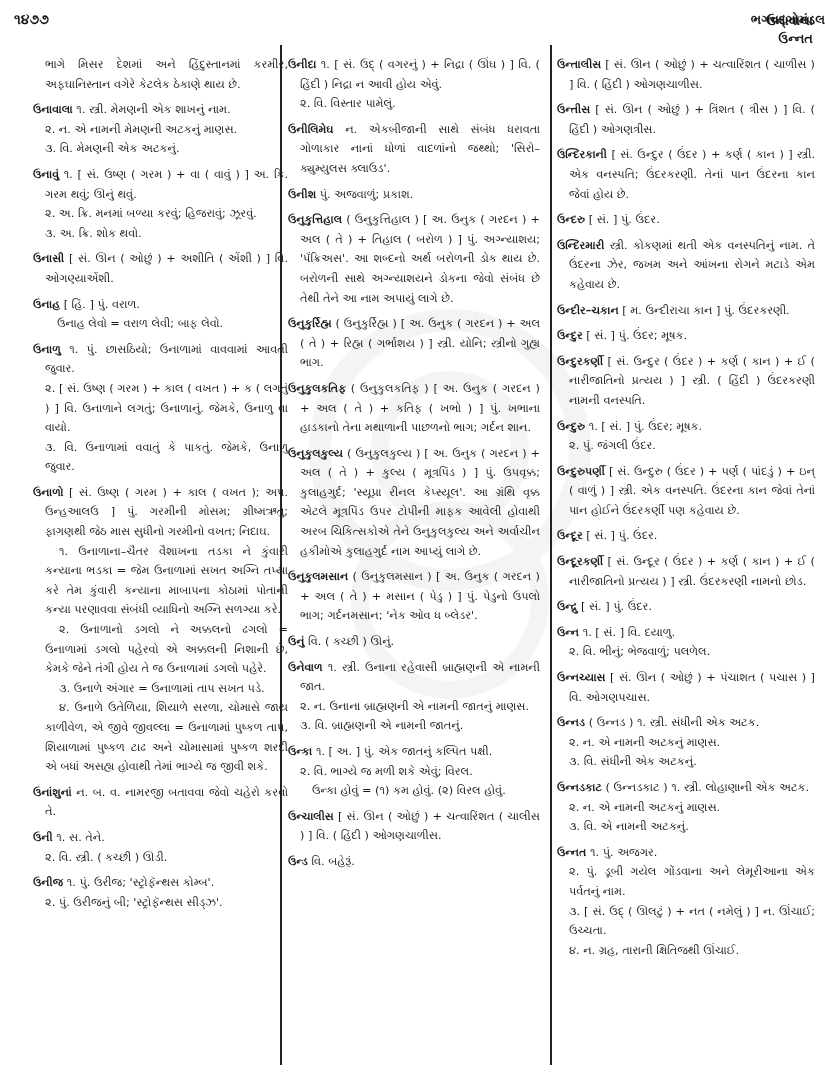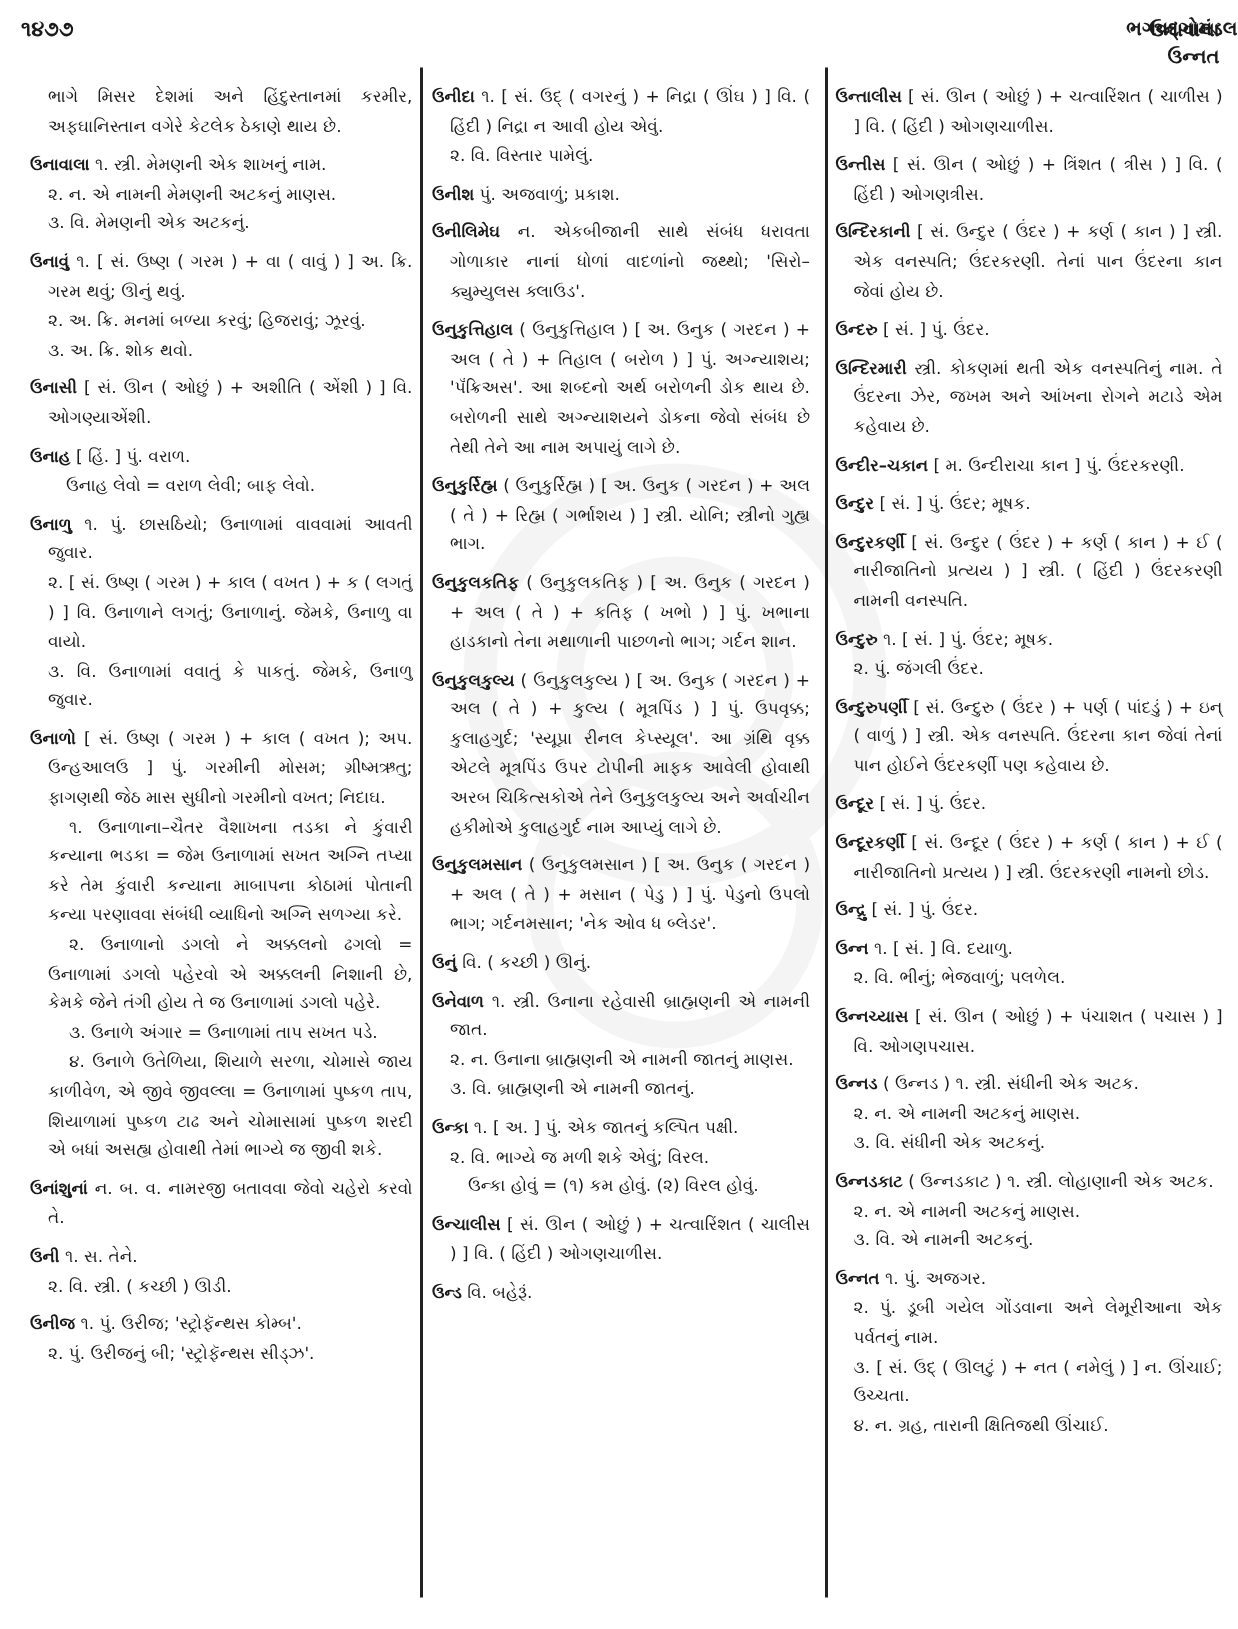--- a/index.html
+++ b/index.html
@@ -21,20 +21,21 @@
     left: 0;
     width: 825px;
     height: 40px;
   }
   .page-number {
     position: absolute;
     left: 14px;
     top: 2px;
     font-size: 14px;
     font-weight: bold;
+    font-family: Liberation Serif, serif;
   }
   .running-title {
     position: absolute;
     left: 0;
     width: 825px;
     top: 2px;
     text-align: right;
     font-size: 13px;
     font-weight: bold;
   }
@@ -64,21 +65,21 @@
     height: 1010px;
   }
   .col {
     position: absolute;
     top: 0;
     height: 1010px;
     font-size: 11.3px;
     line-height: 19.6px;
     text-align: justify;
   }
-  .col-1 { left: 0; width: 255px; }
+  .col-1 { left: 13px; width: 255px; }
   .col-2 { left: 268px; width: 252px; }
   .col-3 { left: 537px; width: 258px; }
   .divider {
     position: absolute;
     top: 45px;
     width: 1.5px;
     background: #222;
   }
   .divider-1 { left: 280px; height: 1020px; }
   .divider-2 { left: 550px; height: 1020px; }
@@ -140,22 +141,22 @@
       <div class="entry"><span class="headword">ઉનાસી</span> <span>[ સં. ઊન ( ઓછું ) + અશીતિ ( એંશી ) ] વિ. ઓગણ્યાએંશી.</span></div>
       <div class="entry"><span class="headword">ઉનાહ</span> <span>[ હિં. ] પું. વરાળ.</span><span class="idiom">ઉનાહ લેવો = વરાળ લેવી; બાફ લેવો.</span></div>
       <div class="entry"><span class="headword">ઉનાળુ</span> <span>૧. પું. છાસઠિયો; ઉનાળામાં વાવવામાં આવતી જુવાર.</span><span class="sense">૨. [ સં. ઉષ્ણ ( ગરમ ) + કાલ ( વખત ) + ક ( લગતું ) ] વિ. ઉનાળાને લગતું; ઉનાળાનું. જેમકે, ઉનાળુ વા વાયો.</span><span class="sense">૩. વિ. ઉનાળામાં વવાતું કે પાકતું. જેમકે, ઉનાળુ જુવાર.</span></div>
       <div class="entry"><span class="headword">ઉનાળો</span> <span>[ સં. ઉષ્ણ ( ગરમ ) + કાલ ( વખત ); અપ. ઉન્હઆલઉ ] પું. ગરમીની મોસમ; ગ્રીષ્મઋતુ; ફાગણથી જેઠ માસ સુધીનો ગરમીનો વખત; નિદાઘ.</span><span class="proverb">૧. ઉનાળાના–ચૈતર વૈશાખના તડકા ને કુંવારી કન્યાના ભડકા = જેમ ઉનાળામાં સખત અગ્નિ તપ્યા કરે તેમ કુંવારી કન્યાના માબાપના કોઠામાં પોતાની કન્યા પરણાવવા સંબંધી વ્યાધિનો અગ્નિ સળગ્યા કરે.</span><span class="proverb">૨. ઉનાળાનો ડગલો ને અક્કલનો ઢગલો = ઉનાળામાં ડગલો પહેરવો એ અક્કલની નિશાની છે, કેમકે જેને તંગી હોય તે જ ઉનાળામાં ડગલો પહેરે.</span><span class="proverb">૩. ઉનાળે અંગાર = ઉનાળામાં તાપ સખત પડે.</span><span class="proverb">૪. ઉનાળે ઉતેળિયા, શિયાળે સરળા, ચોમાસે જાય કાળીવેળ, એ જીવે જીવલ્લા = ઉનાળામાં પુષ્કળ તાપ, શિયાળામાં પુષ્કળ ટાઢ અને ચોમાસામાં પુષ્કળ શરદી એ બધાં અસહ્ય હોવાથી તેમાં ભાગ્યે જ જીવી શકે.</span></div>
       <div class="entry"><span class="headword">ઉનાંશુનાં</span> <span>ન. બ. વ. નામરજી બતાવવા જેવો ચહેરો કરવો તે.</span></div>
       <div class="entry"><span class="headword">ઉની</span> <span>૧. સ. તેને.</span><span class="sense">૨. વિ. સ્ત્રી. ( કચ્છી ) ઊડી.</span></div>
       <div class="entry"><span class="headword">ઉનીજ</span> <span>૧. પું. ઉરીજ; 'સ્ટ્રોફૅન્થસ કોમ્બ'.</span><span class="sense">૨. પું. ઉરીજનું બી; 'સ્ટ્રોફૅન્થસ સીડ્ઝ'.</span></div>
     </section>
   <section class="col col-2">
       <div class="entry"><span class="headword">ઉનીદા</span> <span>૧. [ સં. ઉદ્ ( વગરનું ) + નિદ્રા ( ઊંઘ ) ] વિ. ( હિંદી ) નિદ્રા ન આવી હોય એવું.</span><span class="sense">૨. વિ. વિસ્તાર પામેલું.</span></div>
+      <div class="entry"><span class="headword">ઉનીલિમેઘ</span> <span>ન. એકબીજાની સાથે સંબંધ ધરાવતા ગોળાકાર નાનાં ધોળાં વાદળાંનો જથ્થો; 'સિરો–ક્યુમ્યુલસ ક્લાઉડ'.</span></div>
       <div class="entry"><span class="headword">ઉનીશ</span> <span>પું. અજવાળું; પ્રકાશ.</span></div>
-      <div class="entry"><span class="headword">ઉનીલિમેઘ</span> <span>ન. એકબીજાની સાથે સંબંધ ધરાવતા ગોળાકાર નાનાં ધોળાં વાદળાંનો જથ્થો; 'સિરો–ક્યુમ્યુલસ ક્લાઉડ'.</span></div>
       <div class="entry"><span class="headword">ઉનુકુત્તિહાલ</span> <span>( ઉનુકુત્તિહાલ ) [ અ. ઉનુક ( ગરદન ) + અલ ( તે ) + તિહાલ ( બરોળ ) ] પું. અગ્ન્યાશય; 'પૅંક્રિઅસ'. આ શબ્દનો અર્થ બરોળની ડોક થાય છે. બરોળની સાથે અગ્ન્યાશયને ડોકના જેવો સંબંધ છે તેથી તેને આ નામ અપાયું લાગે છે.</span></div>
       <div class="entry"><span class="headword">ઉનુકુર્રિહ્મ</span> <span>( ઉનુકુર્રિહ્મ ) [ અ. ઉનુક ( ગરદન ) + અલ ( તે ) + રિહ્મ ( ગર્ભાશય ) ] સ્ત્રી. યોનિ; સ્ત્રીનો ગુહ્ય ભાગ.</span></div>
       <div class="entry"><span class="headword">ઉનુકુલકતિફ</span> <span>( ઉનુકુલકતિફ ) [ અ. ઉનુક ( ગરદન ) + અલ ( તે ) + કતિફ ( ખભો ) ] પું. ખભાના હાડકાનો તેના મથાળાની પાછળનો ભાગ; ગર્દન શાન.</span></div>
       <div class="entry"><span class="headword">ઉનુકુલકુલ્ય</span> <span>( ઉનુકુલકુલ્ય ) [ અ. ઉનુક ( ગરદન ) + અલ ( તે ) + કુલ્ય ( મૂત્રપિંડ ) ] પું. ઉપવૃક્ક; કુલાહગુર્દ; 'સ્યૂપ્રા રીનલ કેપ્સ્યૂલ'. આ ગ્રંથિ વૃક્ક એટલે મૂત્રપિંડ ઉપર ટોપીની માફક આવેલી હોવાથી અરબ ચિકિત્સકોએ તેને ઉનુકુલકુલ્ય અને અર્વાચીન હકીમોએ કુલાહગુર્દ નામ આપ્યું લાગે છે.</span></div>
       <div class="entry"><span class="headword">ઉનુકુલમસાન</span> <span>( ઉનુકુલમસાન ) [ અ. ઉનુક ( ગરદન ) + અલ ( તે ) + મસાન ( પેડુ ) ] પું. પેડુનો ઉપલો ભાગ; ગર્દનમસાન; 'નેક ઓવ ધ બ્લેડર'.</span></div>
       <div class="entry"><span class="headword">ઉનું</span> <span>વિ. ( કચ્છી ) ઊનું.</span></div>
       <div class="entry"><span class="headword">ઉનેવાળ</span> <span>૧. સ્ત્રી. ઉનાના રહેવાસી બ્રાહ્મણની એ નામની જાત.</span><span class="sense">૨. ન. ઉનાના બ્રાહ્મણની એ નામની જાતનું માણસ.</span><span class="sense">૩. વિ. બ્રાહ્મણની એ નામની જાતનું.</span></div>
       <div class="entry"><span class="headword">ઉન્કા</span> <span>૧. [ અ. ] પું. એક જાતનું કલ્પિત પક્ષી.</span><span class="sense">૨. વિ. ભાગ્યે જ મળી શકે એવું; વિરલ.</span><span class="idiom">ઉન્કા હોવું = (૧) કમ હોવું. (૨) વિરલ હોવું.</span></div>
       <div class="entry"><span class="headword">ઉન્ચાલીસ</span> <span>[ સં. ઊન ( ઓછું ) + ચત્વારિંશત ( ચાલીસ ) ] વિ. ( હિંદી ) ઓગણચાળીસ.</span></div>
       <div class="entry"><span class="headword">ઉન્ડ</span> <span>વિ. બહેરૂં.</span></div>

